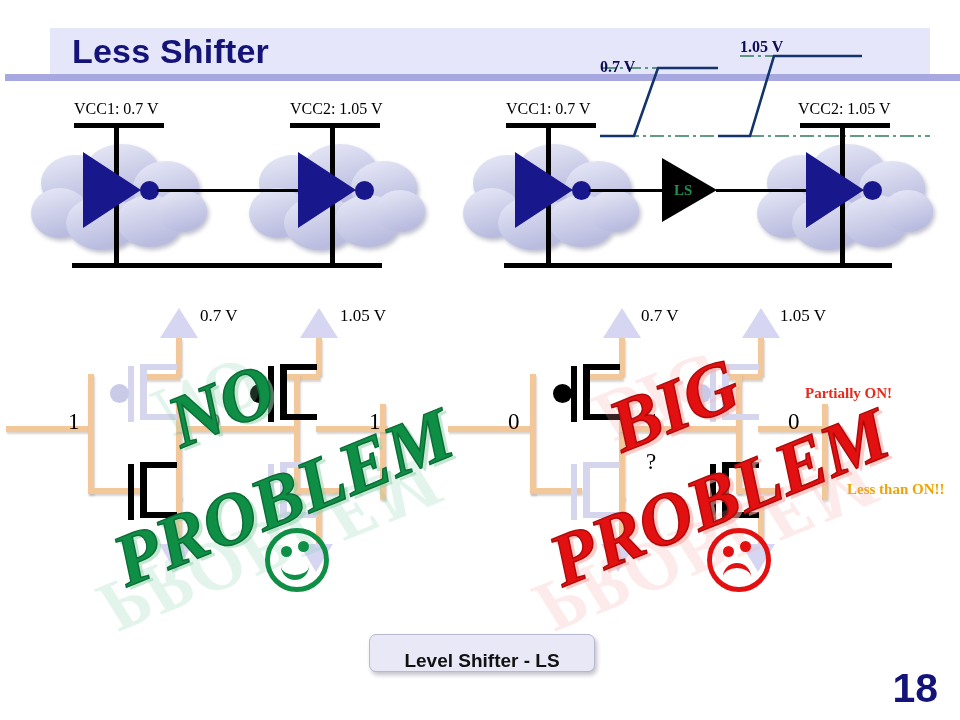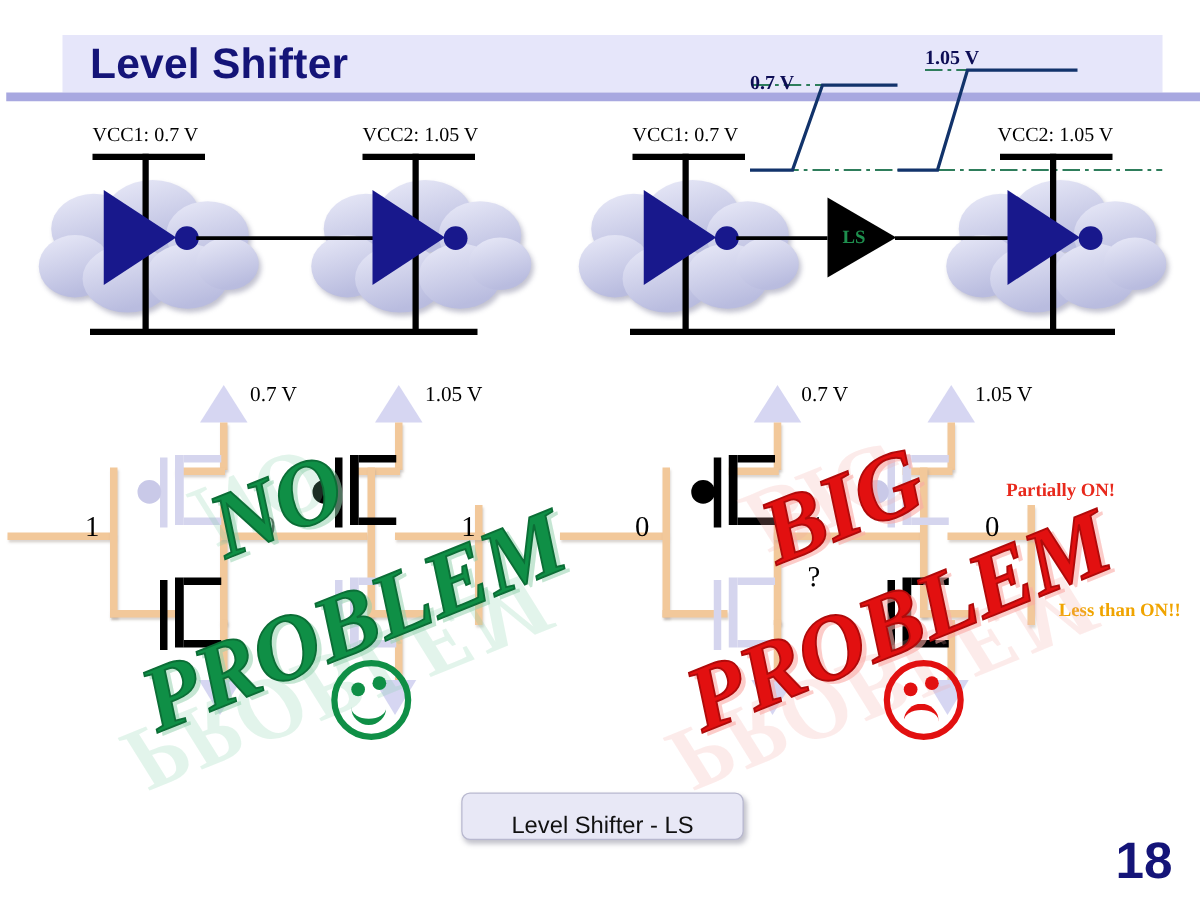--- a/index.html
+++ b/index.html
@@ -90,31 +90,31 @@
   
   .ann{position:absolute;font-weight:bold;font-size:15px;white-space:nowrap;
        font-family:"Liberation Serif","DejaVu Serif",serif;}
 
   
   #caption-box{left:369px;top:634px;width:224px;height:36px;background:#e8e8f6;
      border:1px solid #b8b8cf;border-radius:7px;
      box-shadow:2px 3px 4px rgba(120,120,140,.45);
      display:flex;align-items:center;justify-content:center;}
   #caption-text{font-family:"Liberation Sans","DejaVu Sans",sans-serif;
-     font-size:19px;font-weight:normal;color:#111;margin-top:16px;}
+     font-size:19px;font-weight:bold;color:#111;margin-top:16px;}
 
   
   #page-number{right:22px;bottom:8px;font-family:"Liberation Sans","DejaVu Sans",sans-serif;
      font-size:41px;font-weight:bold;color:#141478;}
 </style>
 </head>
 <body>
 
 <div class="abs" id="title-banner"></div>
-<div class="abs" id="title-text">Level Shifter</div>
+<div class="abs" id="title-text">Less Shifter</div>
 <div class="abs" id="title-rule"></div>
 
 <svg class="abs" style="left:600px;top:30px;width:330px;height:115px;" viewBox="0 0 330 115">
 
   <g stroke="#2e7d5b" stroke-width="1.6" stroke-dasharray="14,4,3,4" fill="none">
     <line x1="0" y1="106" x2="330" y2="106"></line>
     <line x1="2" y1="38" x2="116" y2="38"></line>
     <line x1="140" y1="26" x2="262" y2="26"></line>
   </g>
 

